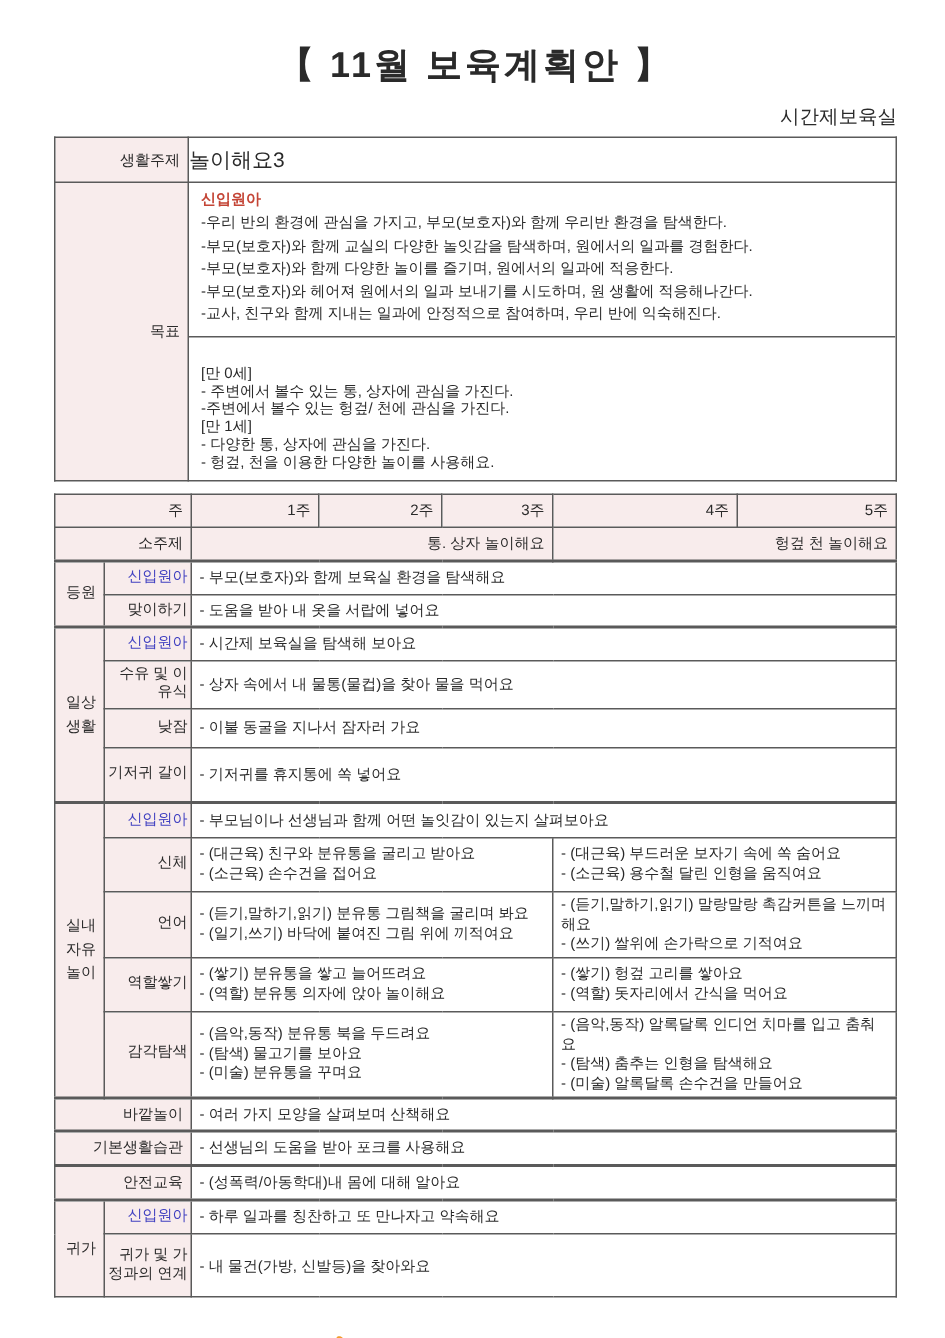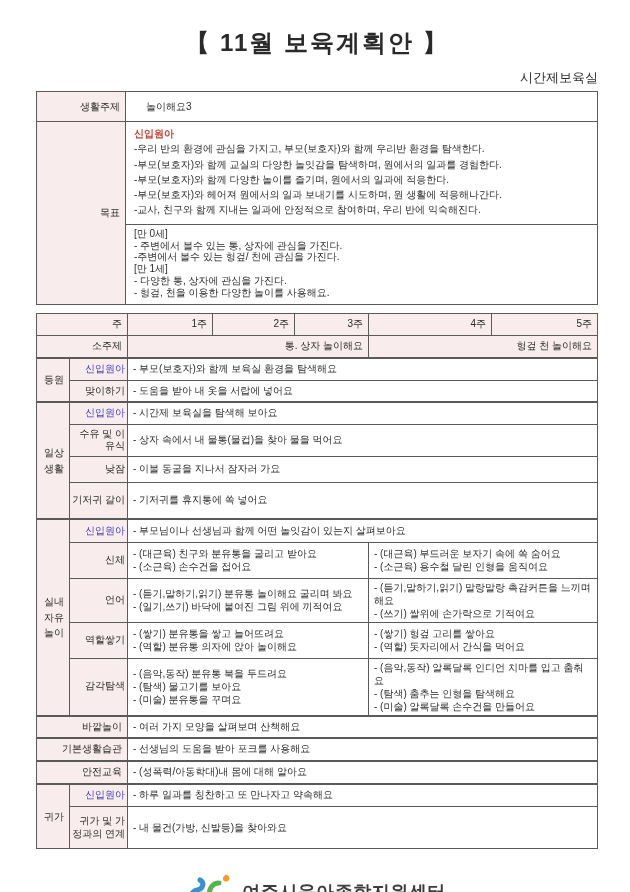--- a/index.html
+++ b/index.html
@@ -15,25 +15,25 @@
   .room{text-align:right;font-size:13px;margin:10px 0 4px 0;}
   table{border-collapse:collapse;table-layout:fixed;width:562px;font-size:10px;}
   td{border:1px solid var(--border,#5a5a5a);padding:2px 5px;vertical-align:middle;overflow:hidden;}
   .t1{border:1.5px solid var(--border,#5a5a5a);}
   .t2{border:1.5px solid var(--border,#5a5a5a);margin-top:8px;}
   .lbl{background:var(--label-bg,#f8ecec);text-align:right;}
   .vlbl{word-break:break-all;line-height:1.55;padding:2px 5px;}
   .sublbl{padding:1px 2px;line-height:1.25;}
   .cnt{background:#fff;text-align:left;}
   .cnt div{line-height:13px;}
-  .theme-val{font-size:10px;padding-left:20px;}
+  .theme-val{font-size:14px;padding-left:0;}
   .goal-cell{padding:0;}
   .goal-top{padding:4px 8px 6px 8px;border-bottom:1px solid var(--border,#5a5a5a);}
   .goal-top div{line-height:15.3px;}
-  .goal-bottom{padding:3px 8px 5px 8px;}
+  .goal-bottom{padding:3px 8px 5px 8px;margin-top:16px;}
   .goal-bottom div{line-height:11.8px;}
   .red{color:var(--newcomer-red,#c44536);font-weight:bold;}
   .blue{color:var(--newcomer-blue,#3f3fc0);}
   .subtheme{font-size:10px;}
   .sect td{border-top-width:2px;}
   .footer{display:flex;align-items:center;justify-content:center;margin-top:22px;gap:8px;}
   .footer-name{font-size:18px;font-weight:600;color:#3c3c3c;letter-spacing:0.5px;}
 </style>
 </head>
 <body>
@@ -144,21 +144,21 @@
         <div>- (소근육) 손수건을 접어요</div>
       </td>
       <td class="cnt" colspan="2">
         <div>- (대근육) 부드러운 보자기 속에 쏙 숨어요</div>
         <div>- (소근육) 용수철 달린 인형을 움직여요</div>
       </td>
     </tr>
     <tr style="height:36px">
       <td class="lbl sublbl">언어</td>
       <td class="cnt" colspan="3">
-        <div>- (듣기,말하기,읽기) 분유통 놀이해요 굴리며 봐요</div>
+        <div>- (듣기,말하기,읽기) 분유통 그림책을 굴리며 봐요</div>
         <div>- (일기,쓰기) 바닥에 붙여진 그림 위에 끼적여요</div>
       </td>
       <td class="cnt" colspan="2">
         <div>- (듣기,말하기,읽기) 말랑말랑 촉감커튼을 느끼며 해요</div>
         <div>- (쓰기) 쌀위에 손가락으로 기적여요</div>
       </td>
     </tr>
     <tr style="height:36px">
       <td class="lbl sublbl">역할쌓기</td>
       <td class="cnt" colspan="3">

